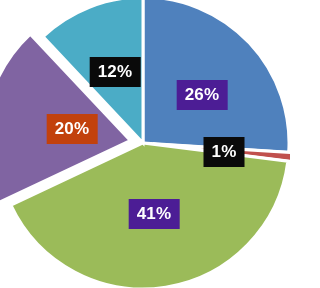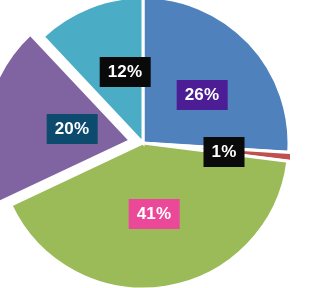--- a/index.html
+++ b/index.html
@@ -51,17 +51,17 @@
   <svg id="pie-svg" width="290" height="288" viewBox="0 0 290 288" aria-hidden="true">
       <path d="M 143 143 L 143 -3 A 146 146 0 0 1 288.7119023505277 152.16741585127974 Z" fill="#4F81BD" class="slice-path" stroke="#FFFFFF" stroke-width="3"></path>
       <path d="M 152.9556196460308 143.94108313318515 L 298.66752199655843 153.1084989844649 A 146 146 0 0 1 297.8043660379446 162.23973523357358 Z" fill="#C0504D" class="slice-path" stroke="#FFFFFF" stroke-width="3"></path>
       <path d="M 143 143 L 287.8487463919138 161.29865210038844 A 146 146 0 0 1 10.895250339961137 205.1637765685006 Z" fill="#9BBB59" class="slice-path" stroke="#FFFFFF" stroke-width="3"></path>
       <path d="M 130.23026574052705 140.56404291038558 L -1.8744839195118175 202.72781947888618 A 146 146 0 0 1 30.28638827493846 34.134623306859524 Z" fill="#8064A2" class="slice-path" stroke="#FFFFFF" stroke-width="3"></path>
       <path d="M 143 143 L 43.056122534411415 36.57058039647394 A 146 146 0 0 1 142.99999999999997 -3 Z" fill="#4BACC6" class="slice-path" stroke="#FFFFFF" stroke-width="3"></path>
     </svg>
   <div id="label-layer">
       <div class="data-label" style="left: 202px; top: 95px; color: rgb(255, 255, 255); background: #4c1d95;">26%</div>
       <div class="data-label" style="left: 224px; top: 152px; color: rgb(255, 255, 255); background: rgb(10, 10, 10);">1%</div>
-      <div class="data-label" style="left: 154px; top: 214px; color: rgb(255, 255, 255); background: #ec4899;">41%</div>
-      <div class="data-label" style="left: 72px; top: 129px; color: rgb(255, 255, 255); background: #0c4a6e;">20%</div>
-      <div class="data-label" style="left: 125px; top: 72px; color: rgb(255, 255, 255); background: rgb(10, 10, 10);">12%</div>
+      <div class="data-label" style="left: 154px; top: 214px; color: rgb(255, 255, 255); background: #4c1d95;">41%</div>
+      <div class="data-label" style="left: 72px; top: 129px; color: rgb(255, 255, 255); background: #c2410c;">20%</div>
+      <div class="data-label" style="left: 115px; top: 72px; color: rgb(255, 255, 255); background: rgb(10, 10, 10);">12%</div>
     </div>
 </div>
 
 </body></html>

